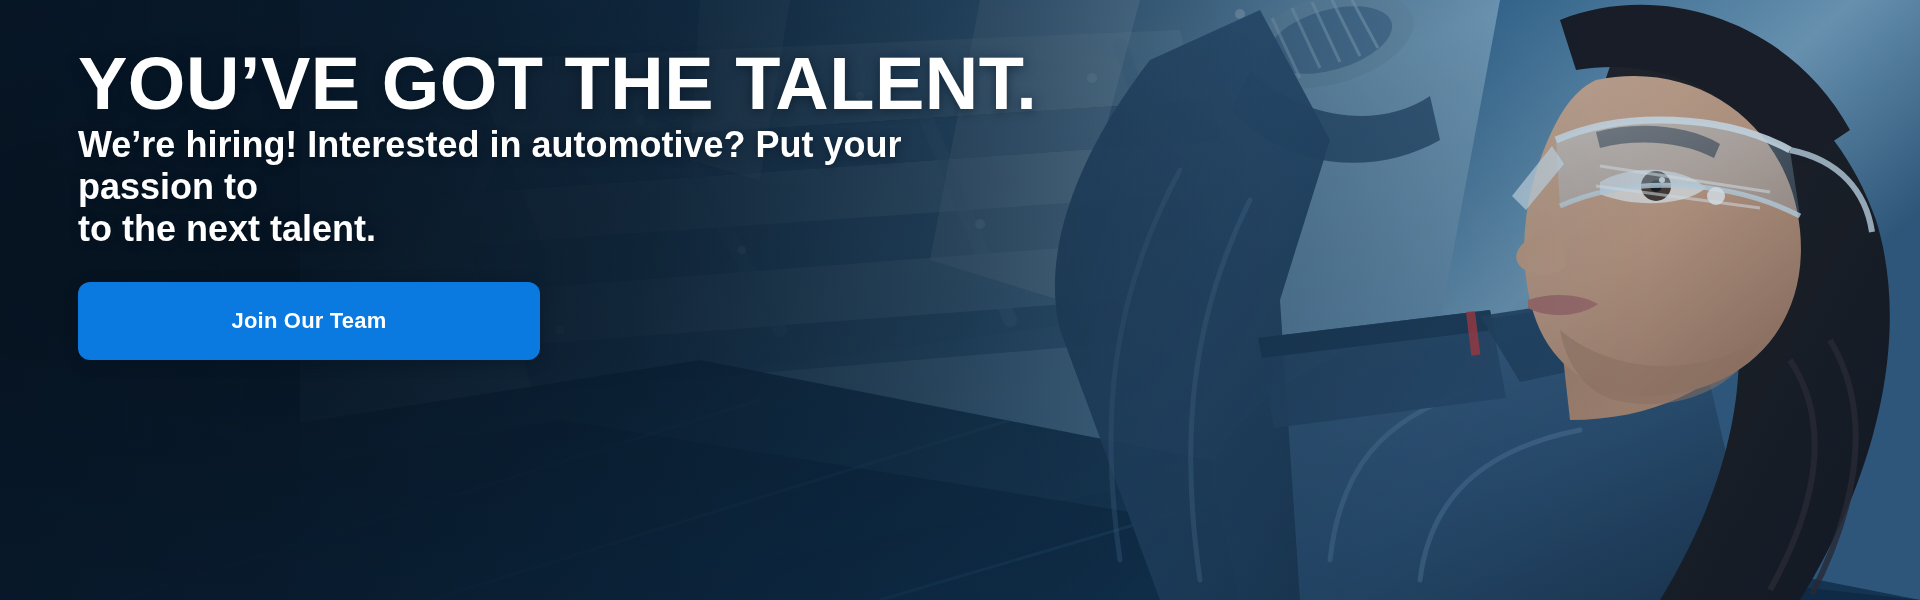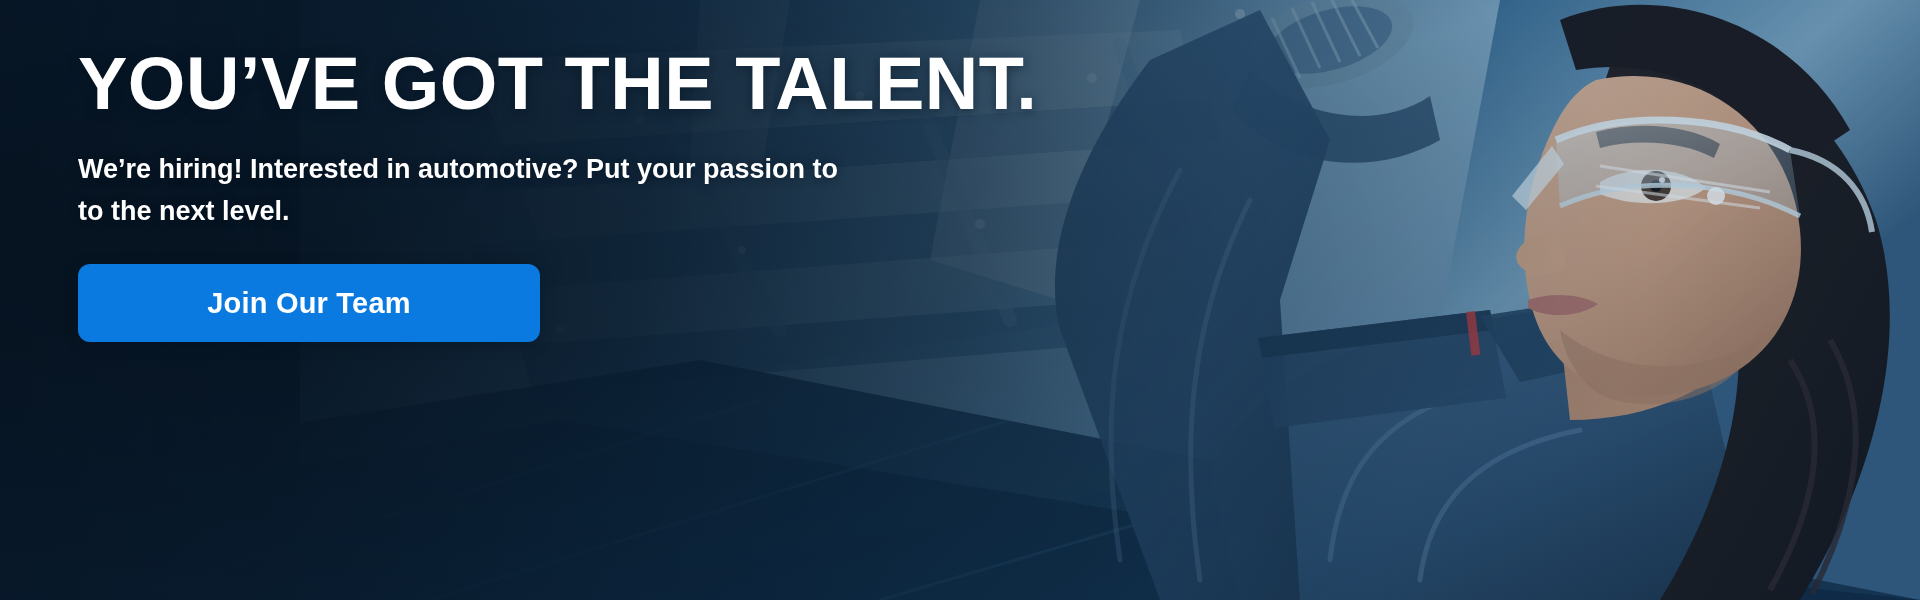--- a/index.html
+++ b/index.html
@@ -50,43 +50,42 @@
     font-weight:700;
     font-size:74px;
     line-height:80px;
     letter-spacing:0.5px;
     text-shadow:0 2px 12px rgba(4,17,30,0.55);
     white-space:nowrap;
   }
   .headline .hl-line { display:block; }
 
   .subcopy {
-    margin-top:24px;
     color:#ffffff;
-    font-size:27px;
+    font-size:36px;
     line-height:42px;
     font-weight:600;
     max-width:900px;
     text-shadow:0 1px 8px rgba(4,17,30,0.55);
   }
   .subcopy .sub-line { display:block; }
 
   .cta {
     display:inline-flex;
     align-items:center;
     justify-content:center;
     margin-top:32px;
     width:462px;
     height:78px;
     border:none;
     border-radius:12px;
     background:#0a7ae0;
     color:#ffffff;
     font-family:"Liberation Sans", sans-serif;
-    font-size:29px;
+    font-size:22px;
     font-weight:600;
     letter-spacing:0.2px;
     cursor:pointer;
     box-shadow:0 3px 14px rgba(3,18,33,0.45);
   }
 </style>
 </head>
 <body>
 
 <div class="banner">
@@ -304,19 +303,19 @@
   <div class="vignette"></div>
 
   <div class="content">
 
     <h1 class="headline">
       <span class="hl-line">YOU’VE GOT THE TALENT.</span>
     </h1>
 
     <p class="subcopy">
       <span class="sub-line">We’re hiring! Interested in automotive? Put your passion to</span>
-      <span class="sub-line">to the next level.</span>
+      <span class="sub-line">to the next talent.</span>
     </p>
 
     <button class="cta" type="button">Join Our Team</button>
 
   </div>
 </div>
 
 </body></html>

